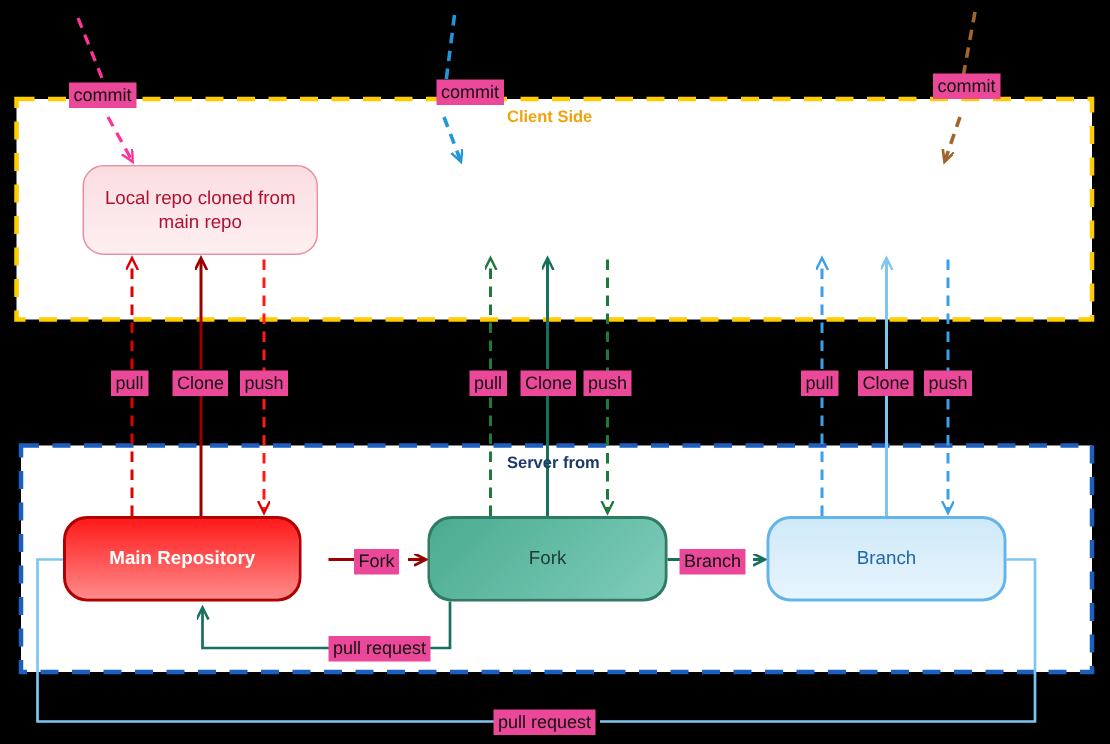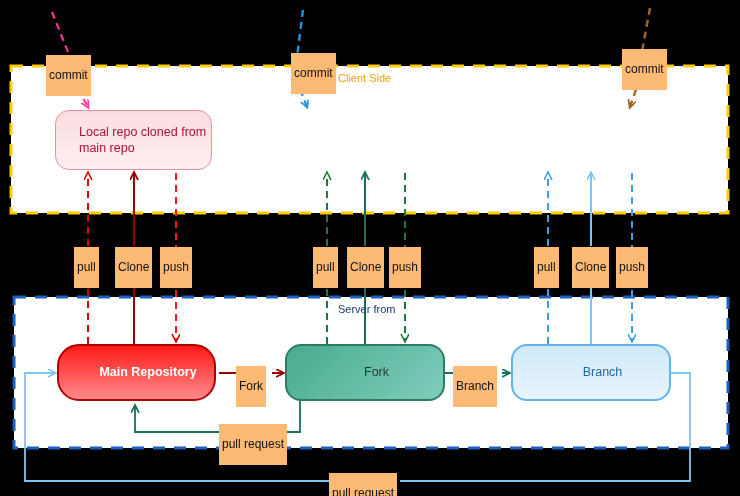--- a/index.html
+++ b/index.html
@@ -1,54 +1,54 @@
 <!DOCTYPE html>
 <html><head>
 <meta charset="utf-8">
 <style>
   html,body{margin:0;padding:0;background:#000;}
   #stage{position:relative;width:740px;height:496px;background:#000;overflow:hidden;
          font-family:"Liberation Sans","DejaVu Sans",sans-serif;}
   #svg{position:absolute;left:0;top:0;width:740px;height:496px;}
 
-  .zone-label{position:absolute;font-size:11px;white-space:nowrap;}
+  .zone-label{position:absolute;font-size:11px;white-space:nowrap;font-weight:bold;}
   #client-side-label{left:338px;top:72px;color:#f0a30a;}
   #server-side-label{left:338px;top:303px;color:#1b3a6b;}
 
   .node{position:absolute;box-sizing:border-box;display:flex;align-items:center;
-        justify-content:center;border-radius:14px;padding-left:23px;}
+        justify-content:center;text-align:center;border-radius:14px;}
   .node span{display:block;line-height:1.3;}
 
   
   .local{font-size:12.5px;border-width:1.6px;border-style:solid;}
   #local-main{left:55px;top:110px;width:157px;height:60px;
       background:linear-gradient(to bottom,#fbdde1,#fdeff1);
       border-color:#e8909e;color:#b01030;}
   #local-fork{left:286px;top:110px;width:152px;height:60px;
       background:linear-gradient(to bottom,#bfe2ef,#e2f2f8);
       border-color:#1a7fa8;border-width:2.2px;color:#20303f;}
   #local-branch{left:514px;top:110px;width:157px;height:60px;
       background:linear-gradient(to bottom,#e7e0d2,#f2ece1);
       border-color:#b5a48c;color:#4a3b27;}
 
   
   .server{font-size:12.5px;border-width:2px;border-style:solid;border-radius:16px;}
-  #node-main-repo{left:57px;top:344px;width:159px;height:57px;
+  #node-main-repo{left:42px;top:344px;width:159px;height:57px;
       background:linear-gradient(to bottom,#ff1a1a,#ff8a8a);
-      border-color:#b00000;color:#ffffff;font-weight:bold;font-size:12.5px;border-radius:22px;}
+      border-color:#b00000;color:#ffffff;font-weight:bold;font-size:12.5px;}
   #node-fork{left:285px;top:344px;width:160px;height:57px;
       background:linear-gradient(135deg,#4aab90,#7fcdbb);
       border-color:#2f7a63;color:#1d3b33;}
   #node-branch{left:511px;top:344px;width:160px;height:57px;
       background:linear-gradient(to bottom,#cfe9f9,#e8f5fd);
       border-color:#62b4ea;color:#1f66a8;}
 
   
-  .elabel{position:absolute;background:#fdba74;color:#111;font-size:12px;
-          padding:13px 3px;white-space:nowrap;line-height:1.25;text-align:right;}
+  .elabel{position:absolute;background:#ec4899;color:#111;font-size:12px;
+          padding:1px 3px;white-space:nowrap;line-height:1.25;text-align:right;}
 </style>
 </head>
 <body>
 
 <div id="stage">
 
   <svg id="svg" xmlns="http://www.w3.org/2000/svg" viewBox="0 0 740 496">
     <defs>
       <marker id="ah-pink" markerWidth="10" markerHeight="10" refX="7" refY="4" orient="auto" markerUnits="userSpaceOnUse">
         <path d="M0,0 L8,4 L0,8" fill="none" stroke="#ff3399" stroke-width="1.6"></path>

